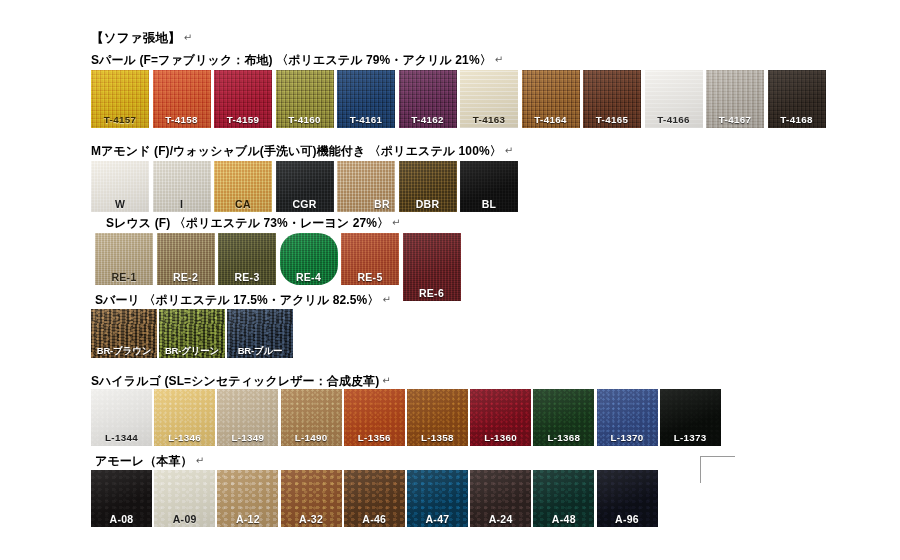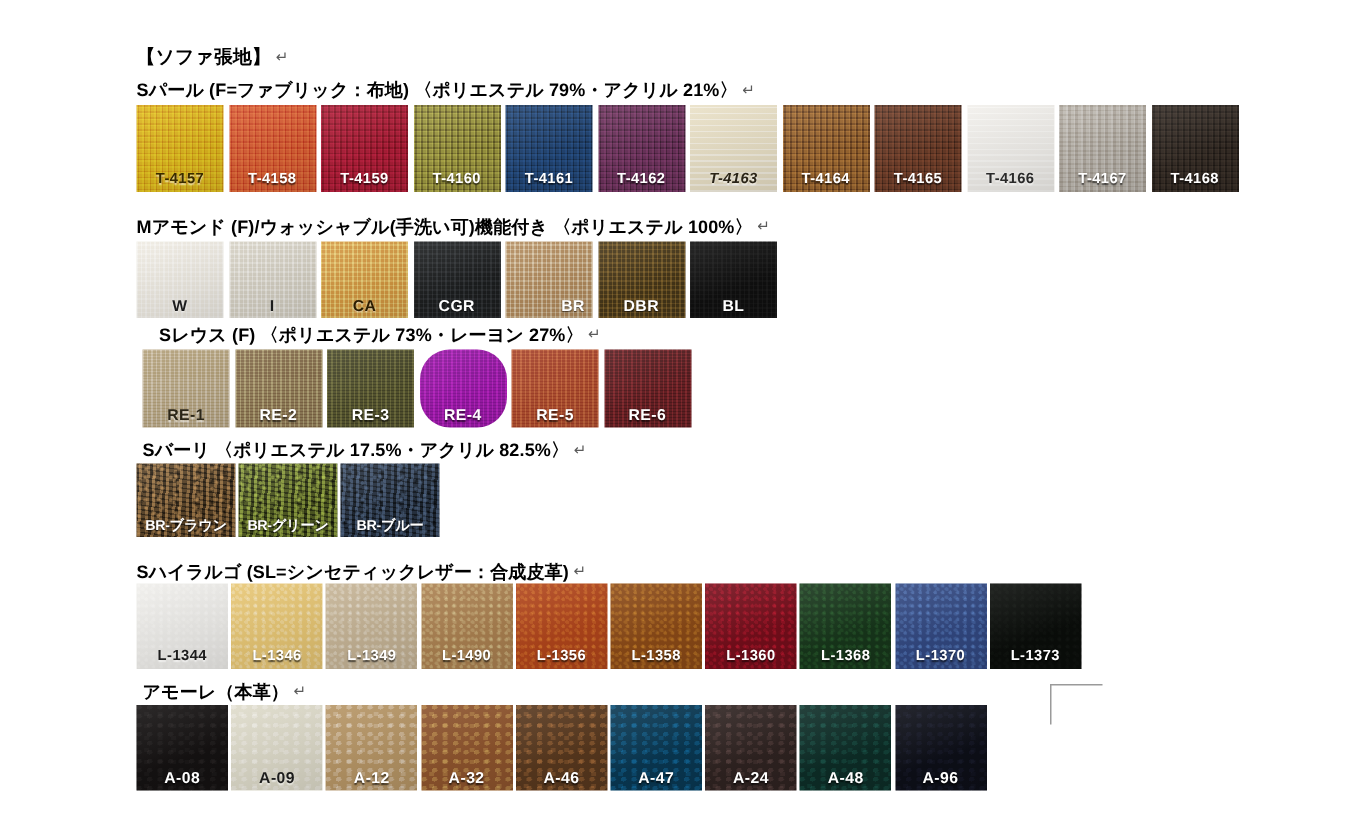--- a/index.html
+++ b/index.html
@@ -183,21 +183,21 @@
           <div class="lbl sm" style="color: rgb(255, 255, 255); text-shadow: rgba(0, 0, 0, 0.65) 0px 1px 1px;">T-4161</div>
         </div>
         <div class="swatch" title="T-4162" style="width: 58px; height: 58px; background-color: rgb(92, 43, 78);">
           <div class="tex tex-weave2"></div>
           <div class="shade"></div>
           <div class="lbl sm" style="color: rgb(255, 255, 255); text-shadow: rgba(0, 0, 0, 0.65) 0px 1px 1px;">T-4162</div>
         </div>
         <div class="swatch" title="T-4163" style="width: 58px; height: 58px; background-color: rgb(236, 228, 204);">
           <div class="tex tex-horiz"></div>
           <div class="shade"></div>
-          <div class="lbl sm" style="color: rgb(42, 36, 23); text-shadow: rgba(255, 255, 255, 0.6) 0px 1px 1px; font-style: italic;">T-4163</div>
+          <div class="lbl sm" style="color: rgb(42, 36, 23); text-shadow: rgba(255, 255, 255, 0.6) 0px 1px 1px;">T-4163</div>
         </div>
         <div class="swatch" title="T-4164" style="width: 58px; height: 58px; background-color: rgb(138, 90, 43);">
           <div class="tex tex-weave2"></div>
           <div class="shade"></div>
           <div class="lbl sm" style="color: rgb(255, 255, 255); text-shadow: rgba(0, 0, 0, 0.65) 0px 1px 1px;">T-4164</div>
         </div>
         <div class="swatch" title="T-4165" style="width: 58px; height: 58px; background-color: rgb(91, 51, 34);">
           <div class="tex tex-weave2"></div>
           <div class="shade"></div>
           <div class="lbl sm" style="color: rgb(255, 255, 255); text-shadow: rgba(0, 0, 0, 0.65) 0px 1px 1px;">T-4165</div>
@@ -266,31 +266,31 @@
         <div class="swatch" title="RE-2" style="width: 58px; height: 52px; background-color: rgb(155, 135, 96);">
           <div class="tex tex-twill"></div>
           <div class="shade"></div>
           <div class="lbl" style="color: rgb(255, 255, 255); text-shadow: rgba(0, 0, 0, 0.65) 0px 1px 1px;">RE-2</div>
         </div>
         <div class="swatch" title="RE-3" style="width: 58px; height: 52px; background-color: rgb(91, 90, 51);">
           <div class="tex tex-twill"></div>
           <div class="shade"></div>
           <div class="lbl" style="color: rgb(255, 255, 255); text-shadow: rgba(0, 0, 0, 0.65) 0px 1px 1px;">RE-3</div>
         </div>
-        <div class="swatch" title="RE-4" style="width: 58px; height: 52px; background-color: #a21caf; border-radius: 20px;">
+        <div class="swatch" title="RE-4" style="width: 58px; height: 52px; background-color: #15803d; border-radius: 20px;">
           <div class="tex tex-twill"></div>
           <div class="shade"></div>
           <div class="lbl" style="color: rgb(255, 255, 255); text-shadow: rgba(0, 0, 0, 0.65) 0px 1px 1px;">RE-4</div>
         </div>
         <div class="swatch" title="RE-5" style="width: 58px; height: 52px; background-color: rgb(182, 84, 51);">
           <div class="tex tex-twill"></div>
           <div class="shade"></div>
           <div class="lbl" style="color: rgb(255, 255, 255); text-shadow: rgba(0, 0, 0, 0.65) 0px 1px 1px;">RE-5</div>
         </div>
-        <div class="swatch" title="RE-6" style="width: 58px; height: 52px; background-color: rgb(108, 34, 38);">
+        <div class="swatch" title="RE-6" style="width: 58px; height: 68px; background-color: rgb(108, 34, 38);">
           <div class="tex tex-twill"></div>
           <div class="shade"></div>
           <div class="lbl" style="color: rgb(255, 255, 255); text-shadow: rgba(0, 0, 0, 0.65) 0px 1px 1px;">RE-6</div>
         </div>
       </div>
       <div class="section-head" style="left: 95px; top: 292px;"><span>Sバーリ 〈ポリエステル 17.5%・アクリル 82.5%〉</span><span class="pilcrow">↵</span></div>
       <div class="row" style="left: 91px; top: 309px; gap: 2px;">
         <div class="swatch" title="BR-ブラウン" style="width: 66px; height: 49px; background-color: rgb(106, 80, 48);">
           <div class="tex tex-boucle">
             <div class="spk"></div>

